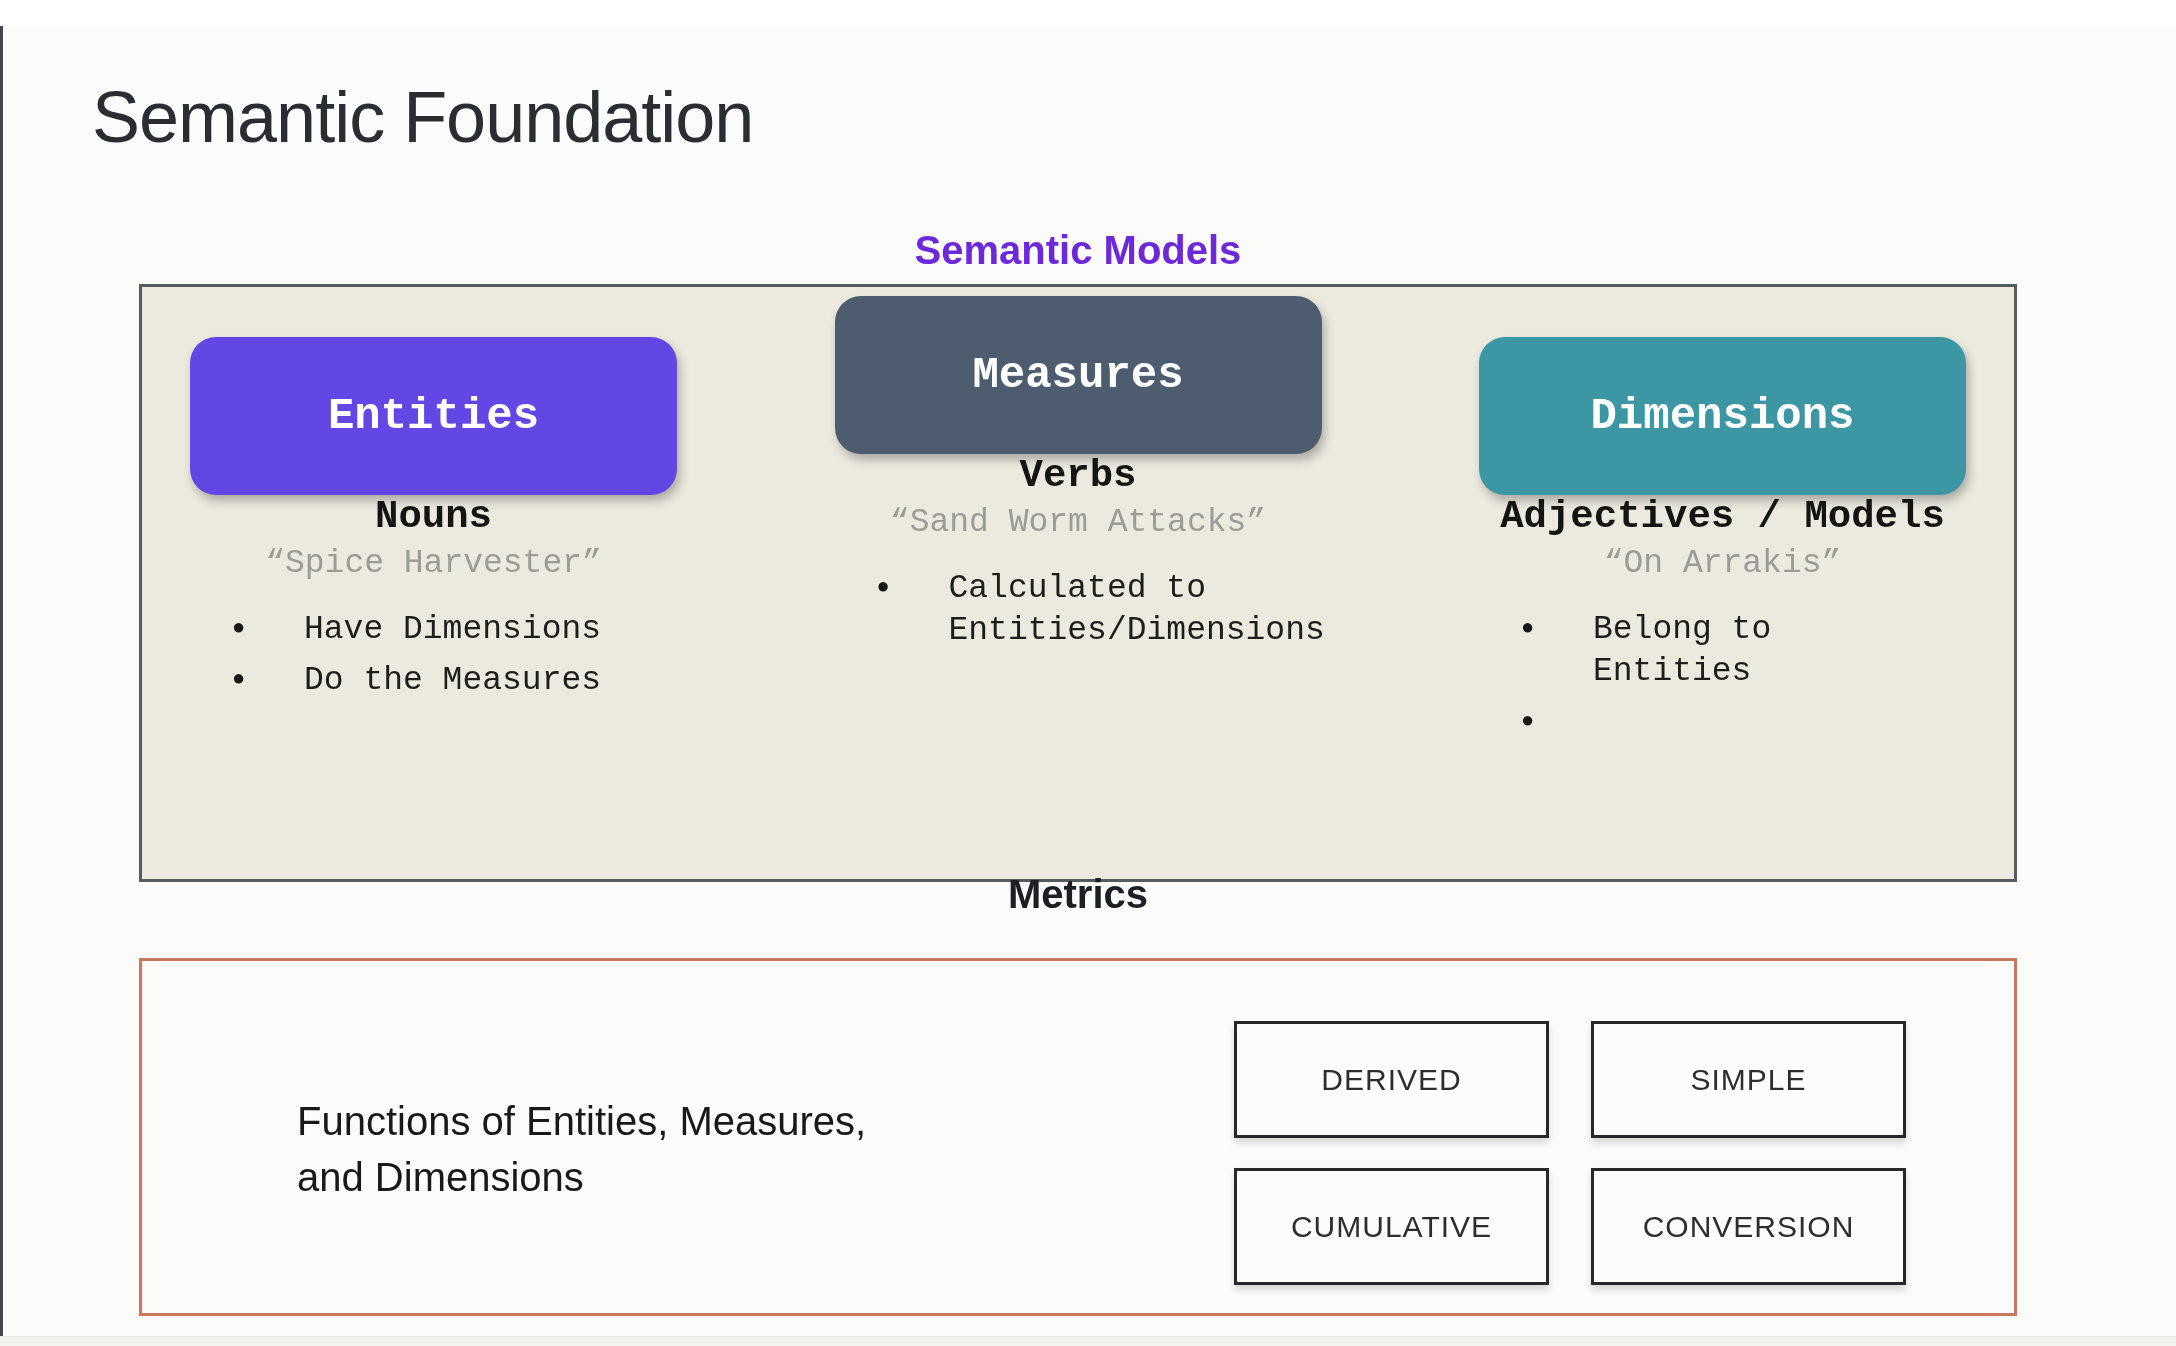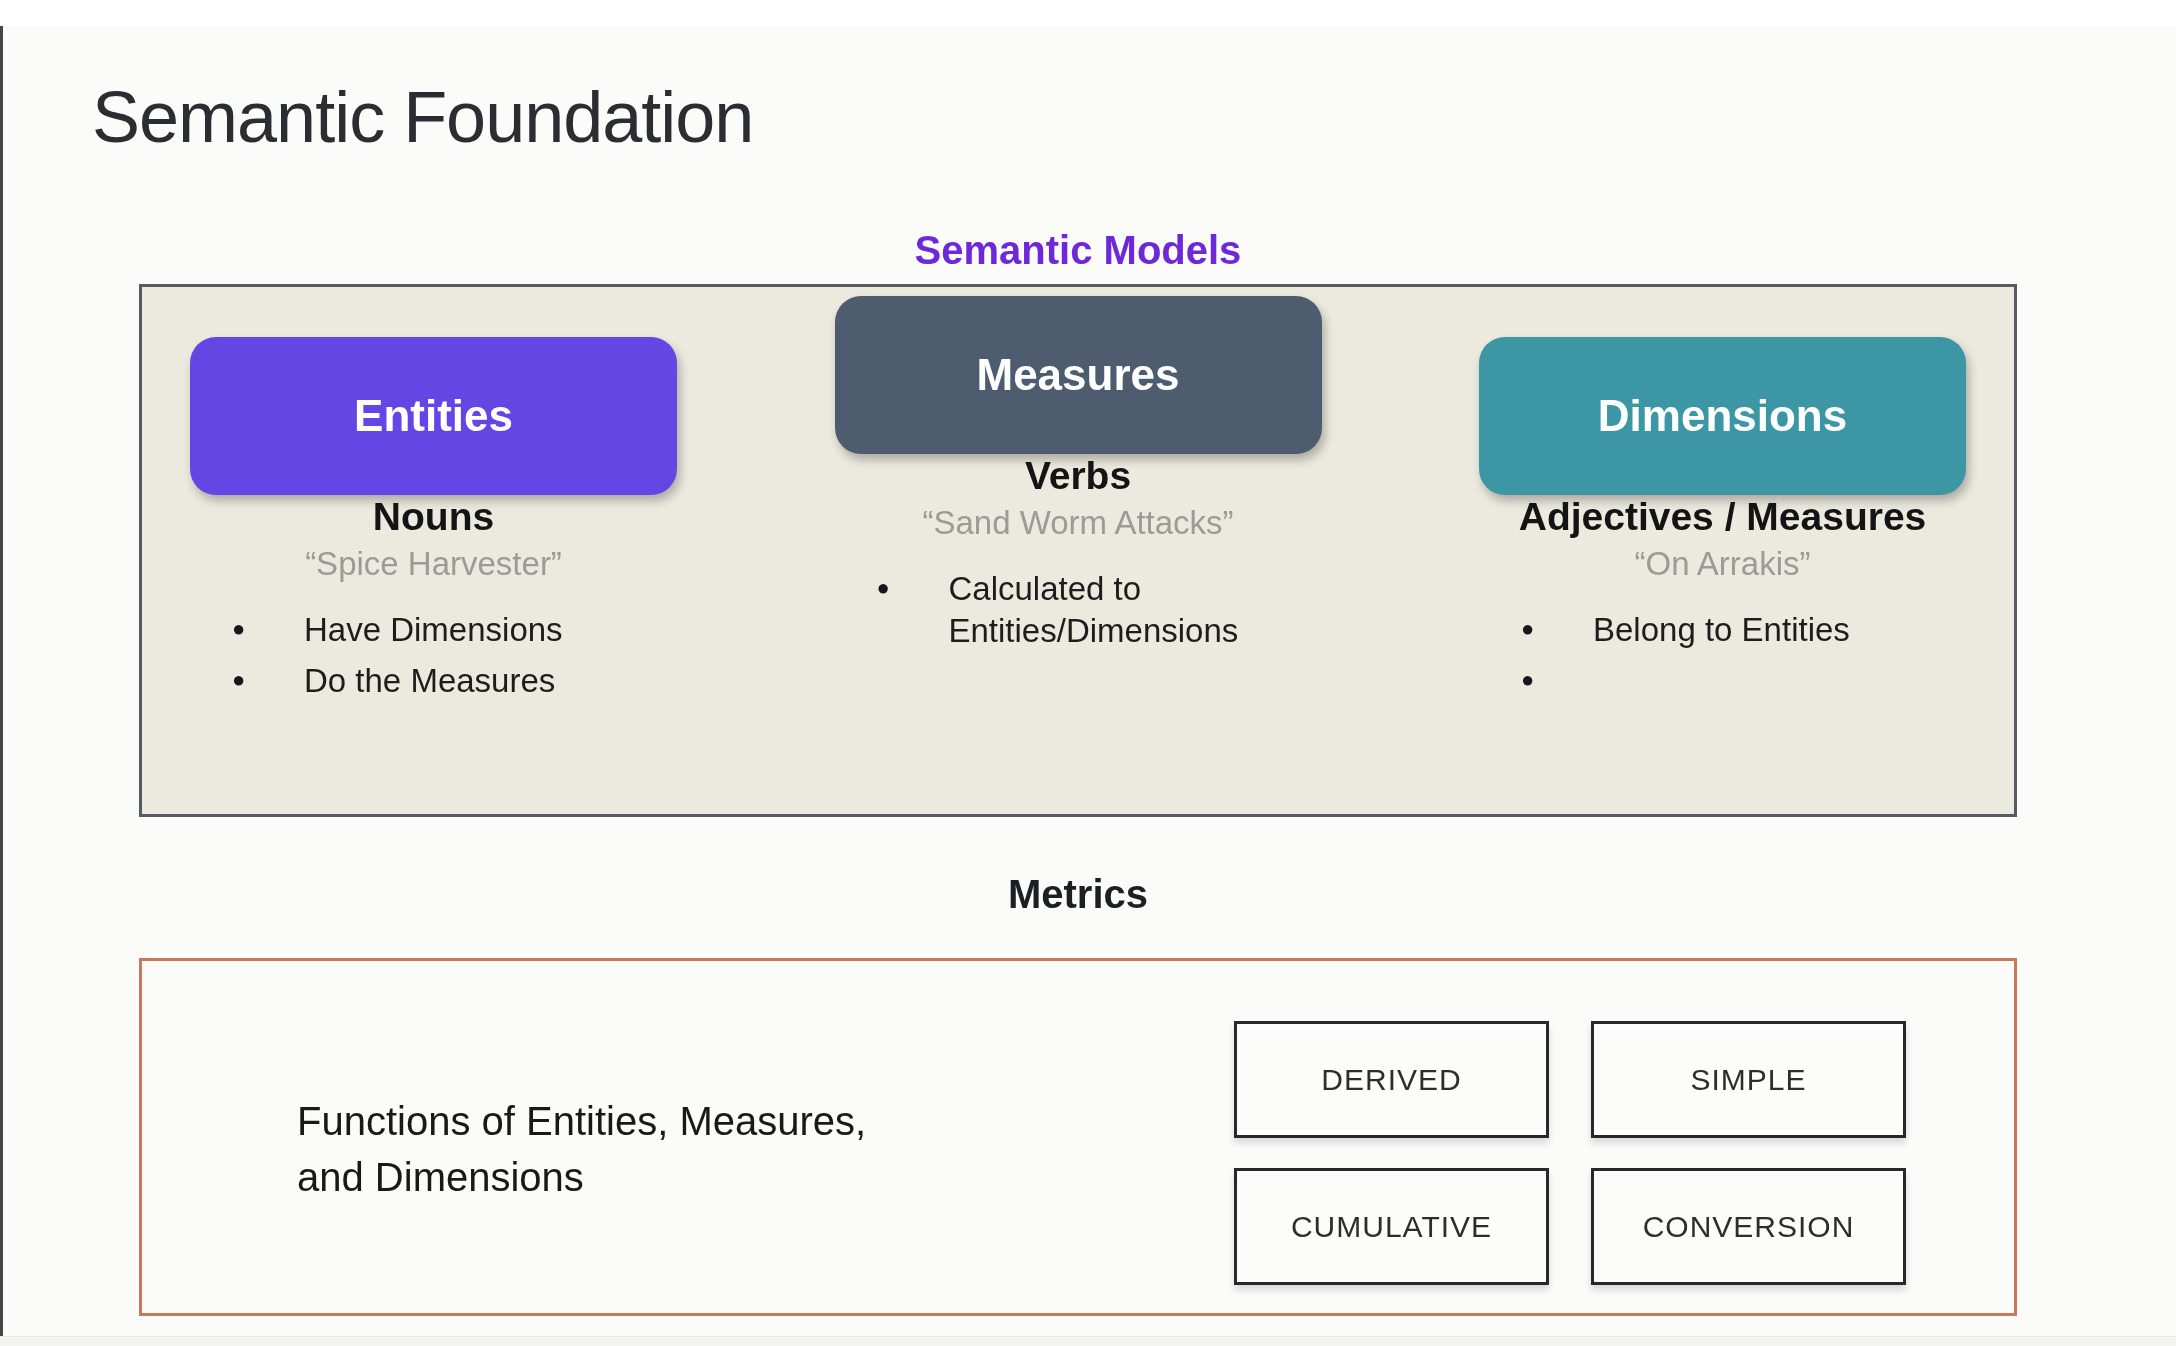--- a/index.html
+++ b/index.html
@@ -18,23 +18,23 @@
     position:absolute;left:80px;top:68px;margin:12px;
     font-size:72px;font-weight:400;color:#2A2E33;line-height:1.05;
     letter-spacing:-1px;
   }
 
   .models-heading{
     position:absolute;left:139px;top:228px;width:1878px;
     text-align:center;font-size:40px;font-weight:700;color:#6d28d9;
   }
   .models-panel{
-    position:absolute;left:139px;top:284px;width:1878px;height:533px;
+    position:absolute;left:139px;top:284px;width:1878px;height:598px;
     background:#ECEADF;border:3px solid #565A61;box-sizing:border-box;
-    display:flex;justify-content:space-between;padding:0 48px;
+    display:flex;justify-content:space-between;padding:0 48px;font-family:Liberation Mono, monospace;
   }
   .model-col{width:487px;display:flex;flex-direction:column;align-items:center;}
   .pill{
     margin-top:50px;width:100%;height:158px;border-radius:26px;
     display:flex;align-items:center;justify-content:center;
     color:#FFFFFF;font-size:44px;font-weight:700;
     box-shadow:3px 6px 10px rgba(30,30,30,0.30);
   }
   .pill-entities{background:#6347E4;}
   .pill-measures{background:#4E5C6F;margin-top:9px;}
@@ -112,21 +112,21 @@
           <span class="dot">●</span>
           <span class="txt">Calculated to Entities/Dimensions</span>
         </li>
       </ul>
     </div>
 
     <div class="model-col">
       <div class="pill pill-dimensions">
         <span>Dimensions</span>
       </div>
-      <div class="role">Adjectives / Measures</div>
+      <div class="role">Adjectives / Models</div>
       <div class="example">“On Arrakis”</div>
       <ul class="bullets">
         <li>
           <span class="dot">●</span>
           <span class="txt">Belong to Entities</span>
         </li>
         <li>
           <span class="dot">●</span>
         </li>
       </ul>

